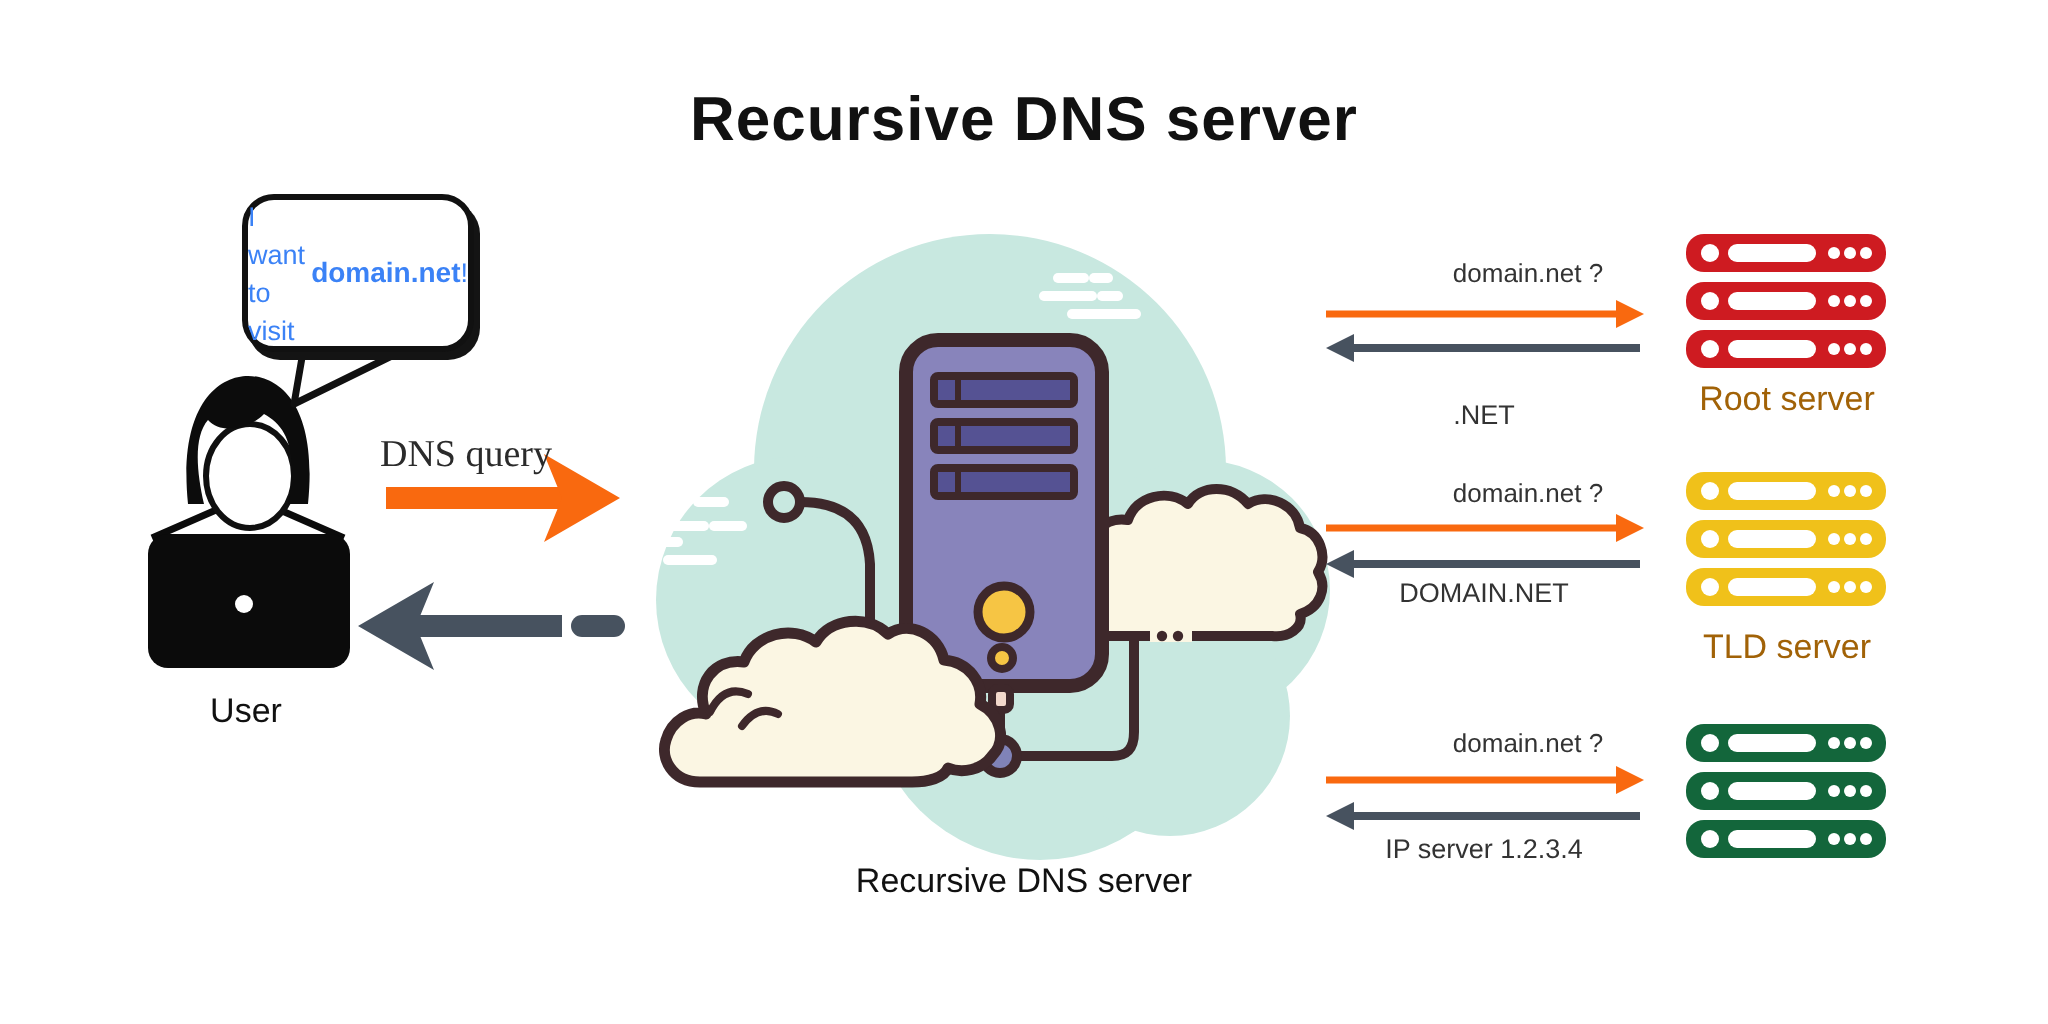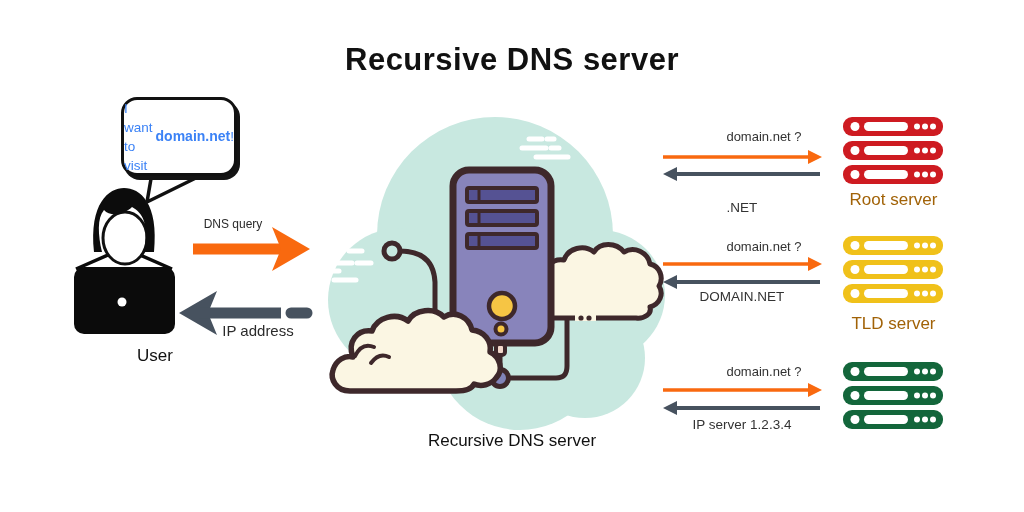--- a/index.html
+++ b/index.html
@@ -13,23 +13,23 @@
   
   #bubble{
     position:absolute;left:121px;top:97px;width:116px;height:79px;box-sizing:border-box;
     background:#fff;border:3.5px solid #111;border-radius:16px;
     box-shadow:3px 4px 0 #141414;
     display:flex;flex-direction:row;justify-content:center;align-items:center;
     font-size:13.5px;line-height:19px;color:#3b82f6;z-index:3;
   }
   #bubble b{font-size:14px;}
   
-  #dns-query-label{left:178px;top:217px;width:110px;font-size:12px;color:#2b2b2b;}
+  #dns-query-label{left:178px;top:217px;width:110px;font-size:19px;color:#2b2b2b;font-family:Liberation Serif, serif;}
   #ip-label{left:197px;top:321px;width:122px;font-size:15px;line-height:20px;color:#2b2b2b;}
-  #user-label{left:73px;top:346px;width:100px;font-size:17px;color:#111;text-align:right;}
+  #user-label{left:73px;top:346px;width:100px;font-size:17px;color:#111;}
   #resolver-label{left:402px;top:431px;width:220px;font-size:17px;color:#111;}
   
   .q-label{left:684px;width:160px;font-size:13px;color:#333;}
   .r-label{left:662px;width:160px;font-size:13.5px;color:#333;}
   .s-name{left:816px;width:155px;font-size:17px;line-height:21px;color:#a16207;}
   #root-q{top:129px;} #root-r{top:182px;margin-top:18px;} #root-name{top:189px;}
   #tld-q{top:239px;}  #tld-r{top:289px;}  #tld-name{top:313px;}
   #auth-q{top:364px;} #auth-r{top:417px;} #auth-name{top:439px;}
 </style>
 </head>
@@ -237,21 +237,20 @@
 
   <div id="title" class="lbl">Recursive DNS server</div>
 
   <div id="bubble">
     <span>I want to visit</span>
     <span><b>domain.net</b><span>!</span></span>
   </div>
 
   <div id="dns-query-label" class="lbl">DNS query</div>
   <div id="ip-label" class="lbl">
-    <div>IP address</div>
   </div>
   <div id="user-label" class="lbl">User</div>
   <div id="resolver-label" class="lbl">Recursive DNS server</div>
 
   <div id="root-q" class="lbl q-label">domain.net ?</div>
   <div id="root-r" class="lbl r-label">.NET</div>
   <div id="root-name" class="lbl s-name">Root server</div>
 
   <div id="tld-q" class="lbl q-label">domain.net ?</div>
   <div id="tld-r" class="lbl r-label">DOMAIN.NET</div>

